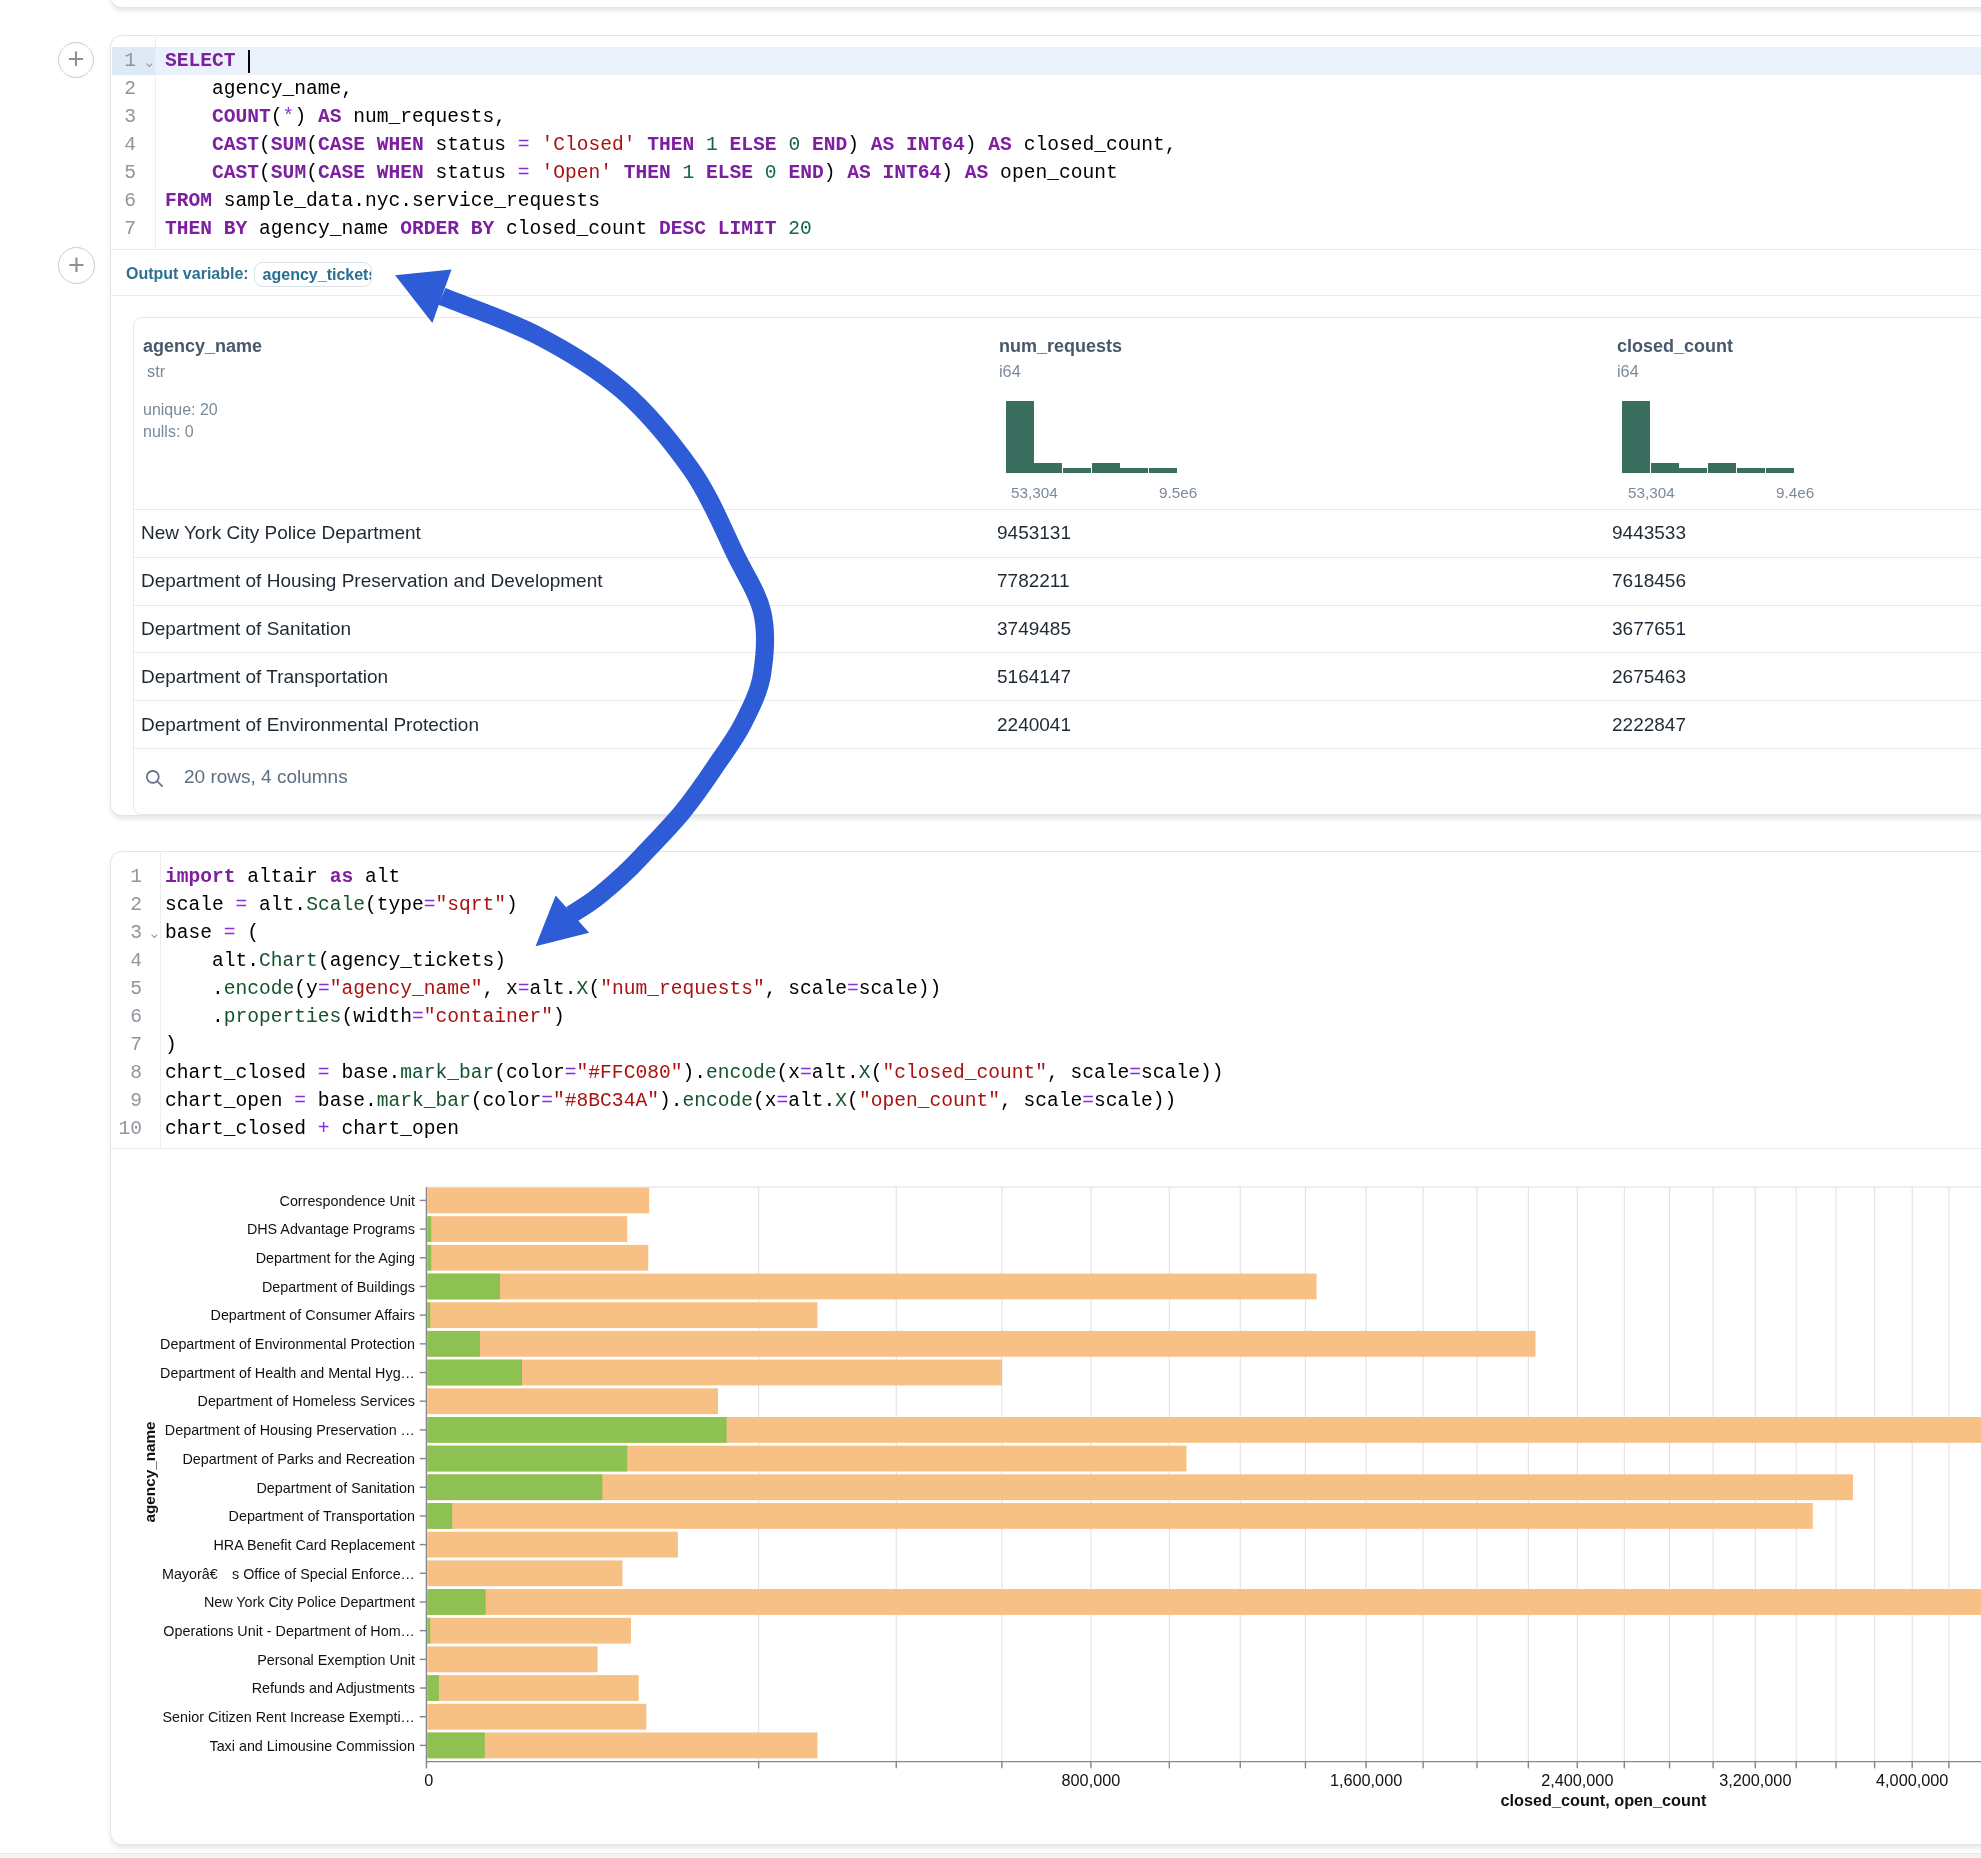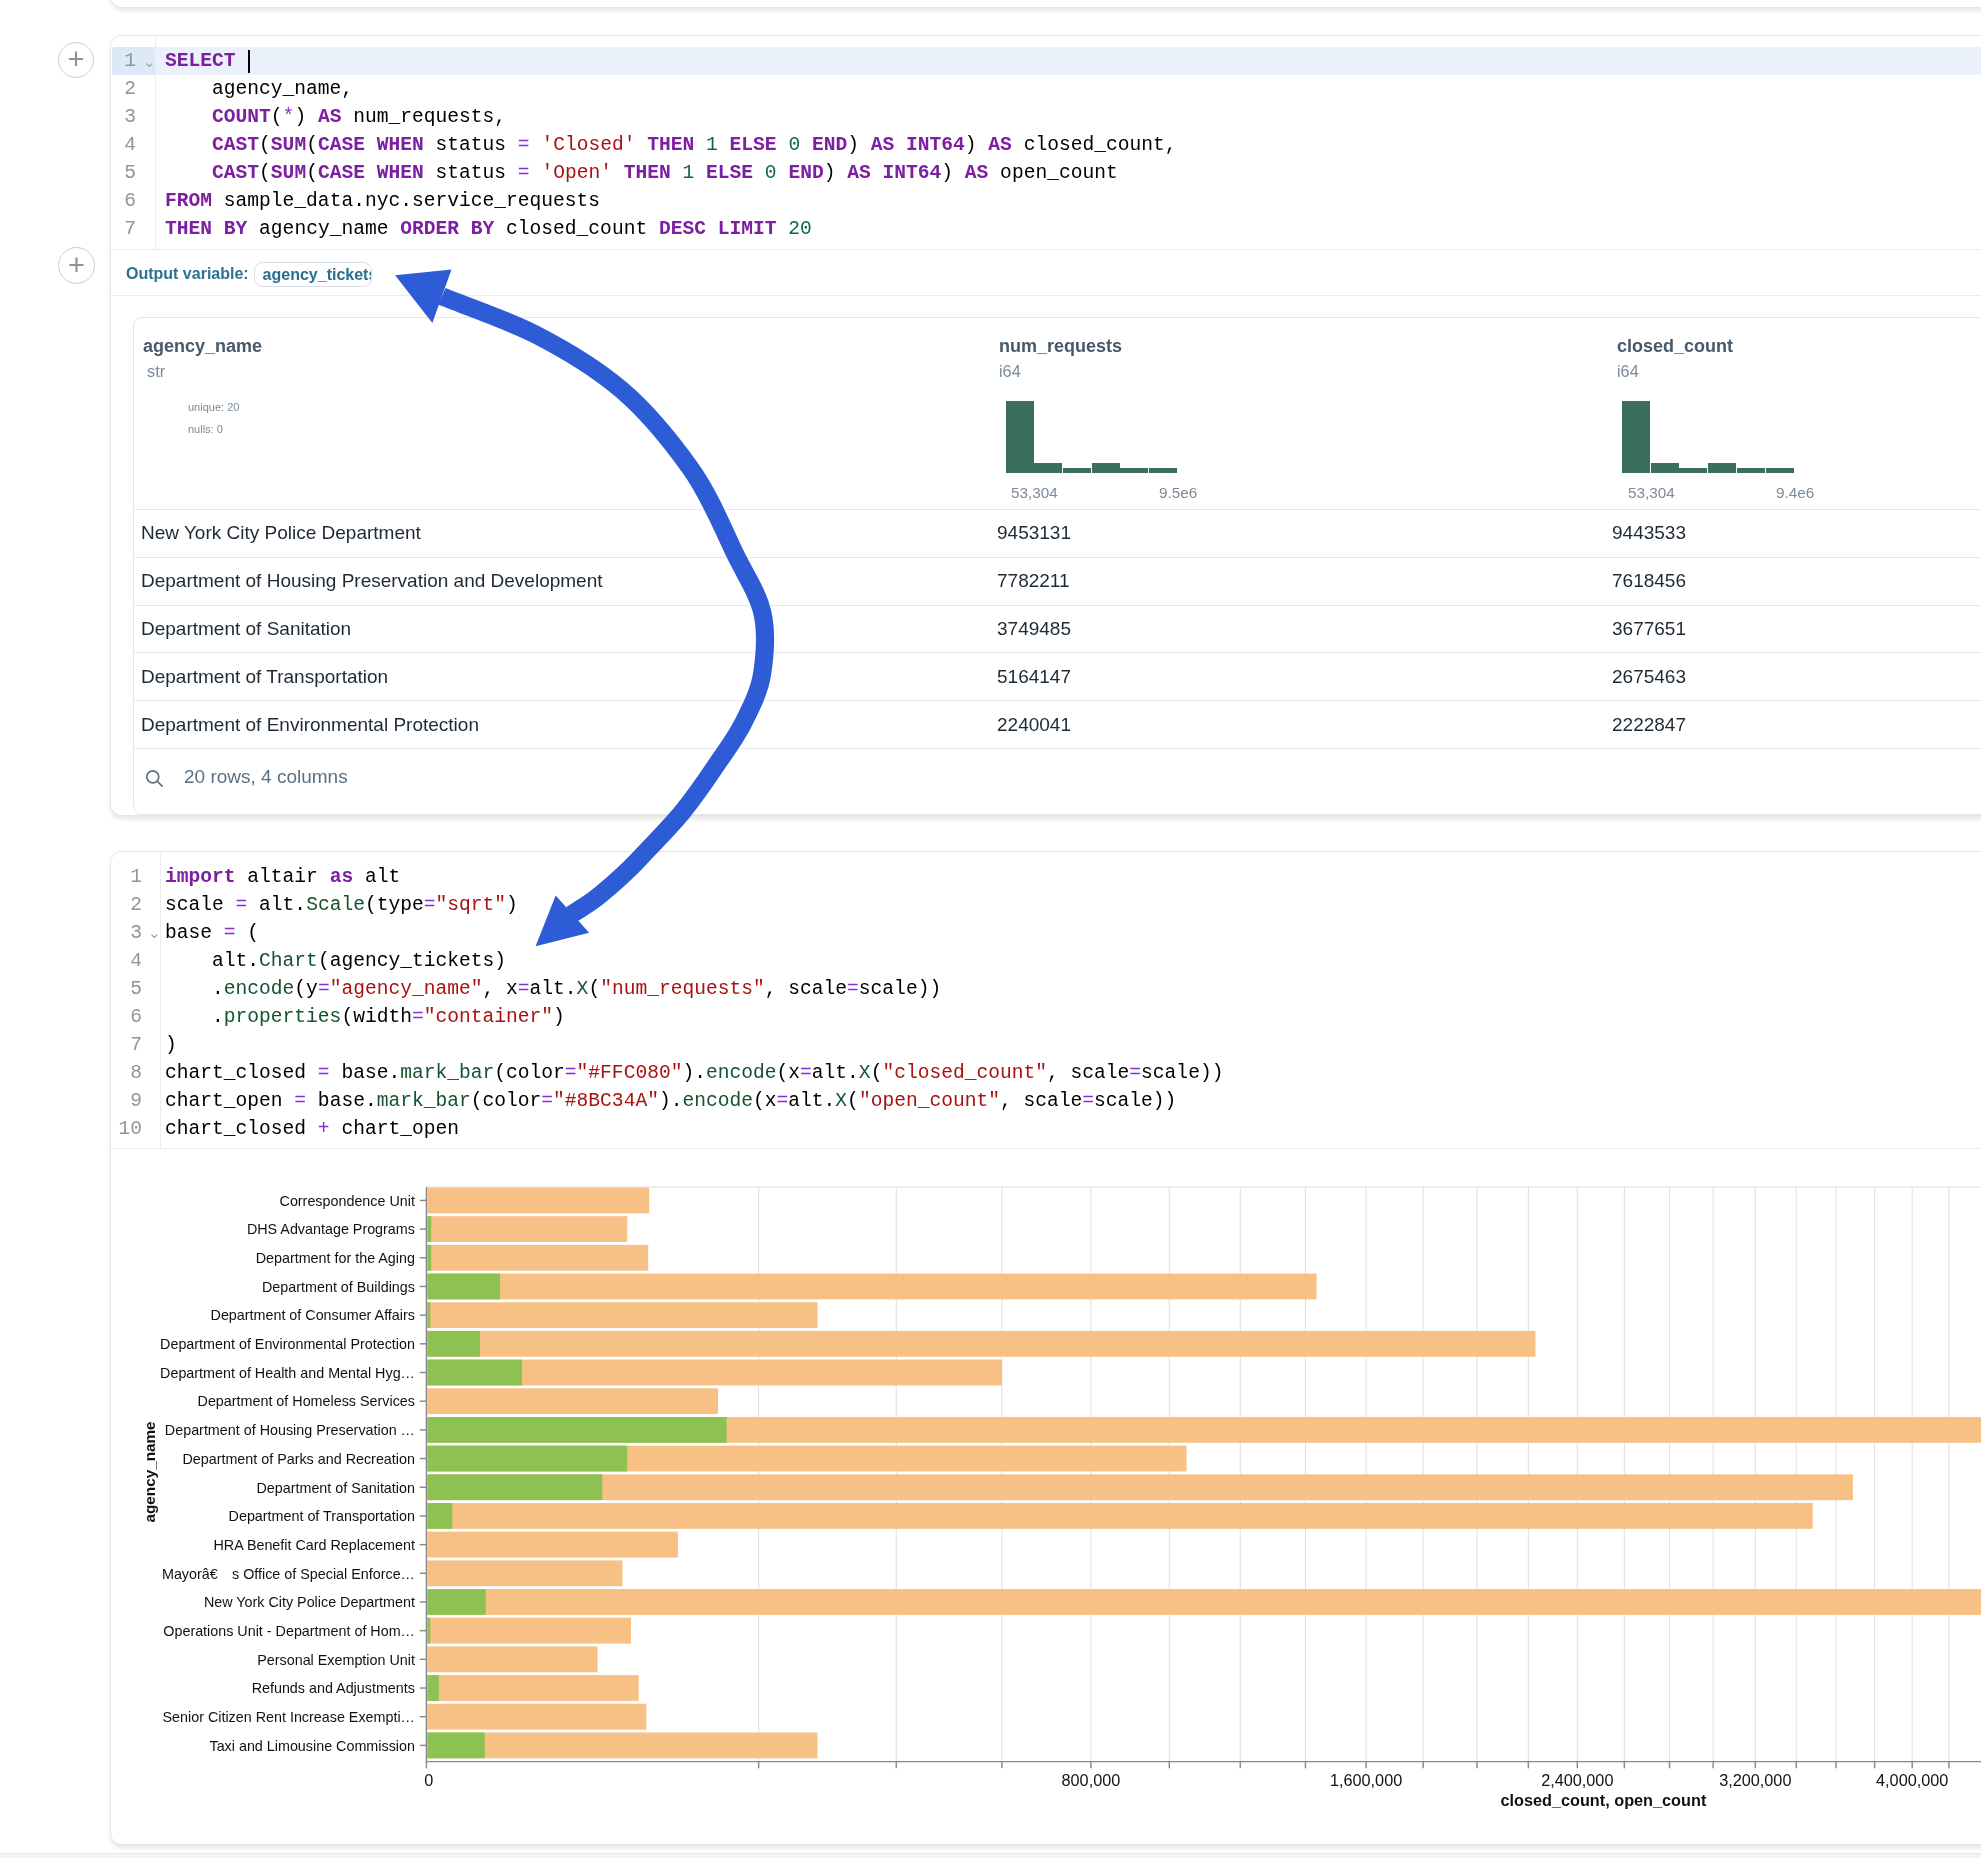--- a/index.html
+++ b/index.html
@@ -17,21 +17,21 @@
 .kw { color:#7c1fa0; font-weight:bold; }
 .op { color:#8A2BE2; }
 .str { color:#aa1111; }
 .num { color:#116644; }
 .fn { color:#14532d; }
 .hl { position:absolute; background:#eaf1fa; }
 .hlg { position:absolute; background:#dde9f6; }
 .gutline { position:absolute; width:1px; background:#ececee; }
 .tbl-title { font-weight:bold; color:#48586b; font-size:18px; }
 .tbl-type { color:#7b8a9a; font-size:16.3px; }
-.tbl-stat { color:#7b8a9a; font-size:11px;margin-left:45px; }
+.tbl-stat { color:#7b8a9a; font-size:16px; }
 .tbl-axis { color:#7b8a9a; font-size:15.3px; }
 .rowline { position:absolute; height:1px; background:#e5e9ee; left:1px; right:0; }
 .cell-txt { position:absolute; color:#1e2936; font-size:19px; white-space:nowrap; }
 .hbar { position:absolute; background:#3c6e5f; }
 </style>
 </head>
 <body>
 <div id="page">
 
   <div style="position:absolute; left:110px; top:-19px; right:-29px; height:27px;

